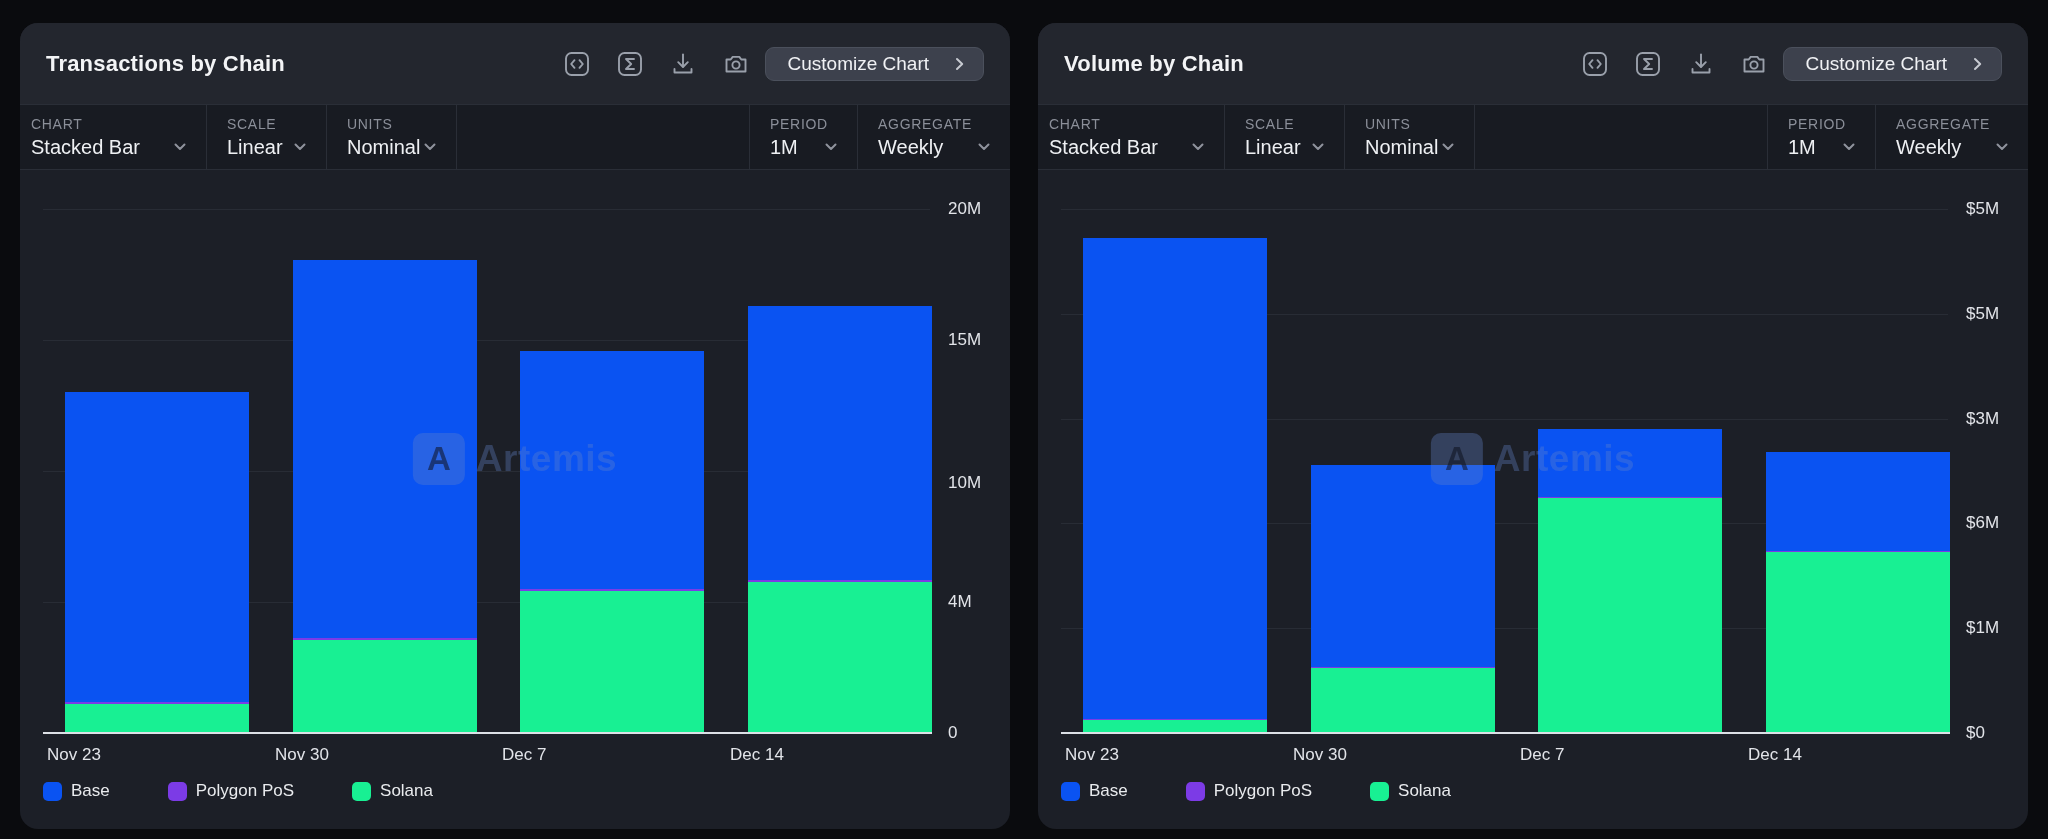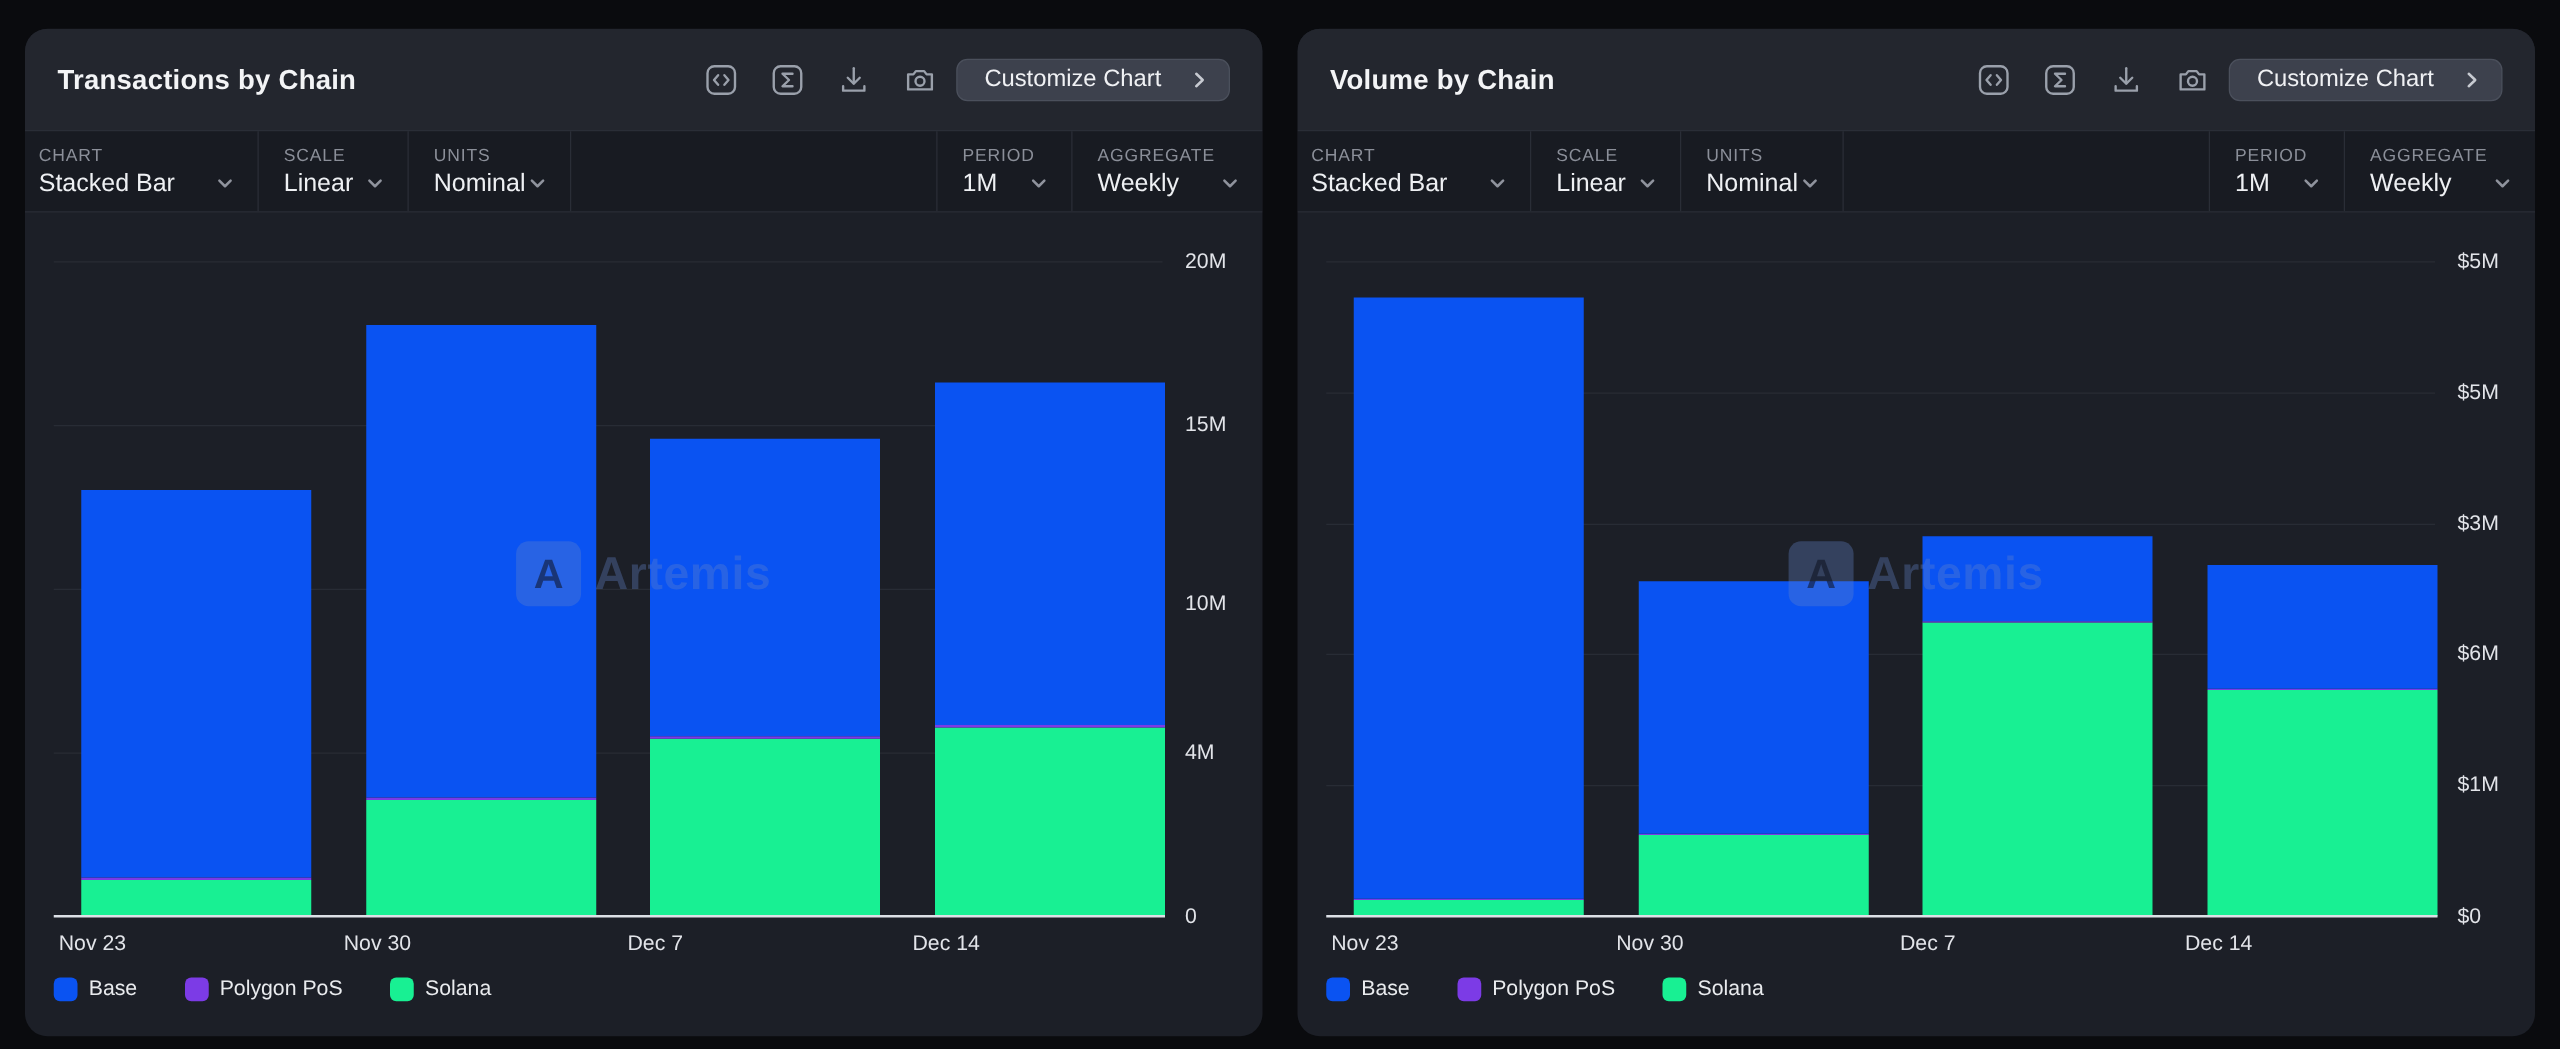--- a/index.html
+++ b/index.html
@@ -53,21 +53,21 @@
     display:flex;align-items:center;justify-content:space-between;
     font-size:20px;color:#eef0f3;cursor:pointer;
   }
   .filter-value svg{stroke:#8f939d;fill:none;stroke-width:2;stroke-linecap:round;stroke-linejoin:round}
   .chart-layer{position:absolute;inset:0;z-index:1}
   .grid-line{position:absolute;height:1px;background:#282c35;z-index:1}
   .baseline{position:absolute;height:2px;background:#dce0e6;z-index:3}
   .y-label{position:absolute;font-size:17px;color:#e2e4e9;white-space:nowrap;z-index:2}
   .x-label{position:absolute;font-size:17px;color:#e2e4e9;text-align:left;z-index:2}
   .bar-seg{position:absolute;z-index:2}
-  .legend{position:absolute;top:758px;left:23px;display:flex;gap:38px;align-items:center;z-index:4}
+  .legend{position:absolute;top:758px;left:23px;display:flex;gap:58px;align-items:center;z-index:4}
   .legend-item{display:flex;align-items:center;gap:9px;cursor:pointer}
   .legend-swatch{width:19px;height:19px;border-radius:5px}
   .legend-label{font-size:17px;color:#e9ebee}
   .watermark{
     position:absolute;top:410px;left:50%;transform:translateX(-50%);
     display:flex;align-items:center;gap:11px;z-index:4;pointer-events:none;
   }
   .wm-logo{
     width:52px;height:52px;border-radius:10px;background:rgba(101,131,202,.34);
     display:flex;align-items:center;justify-content:center;

